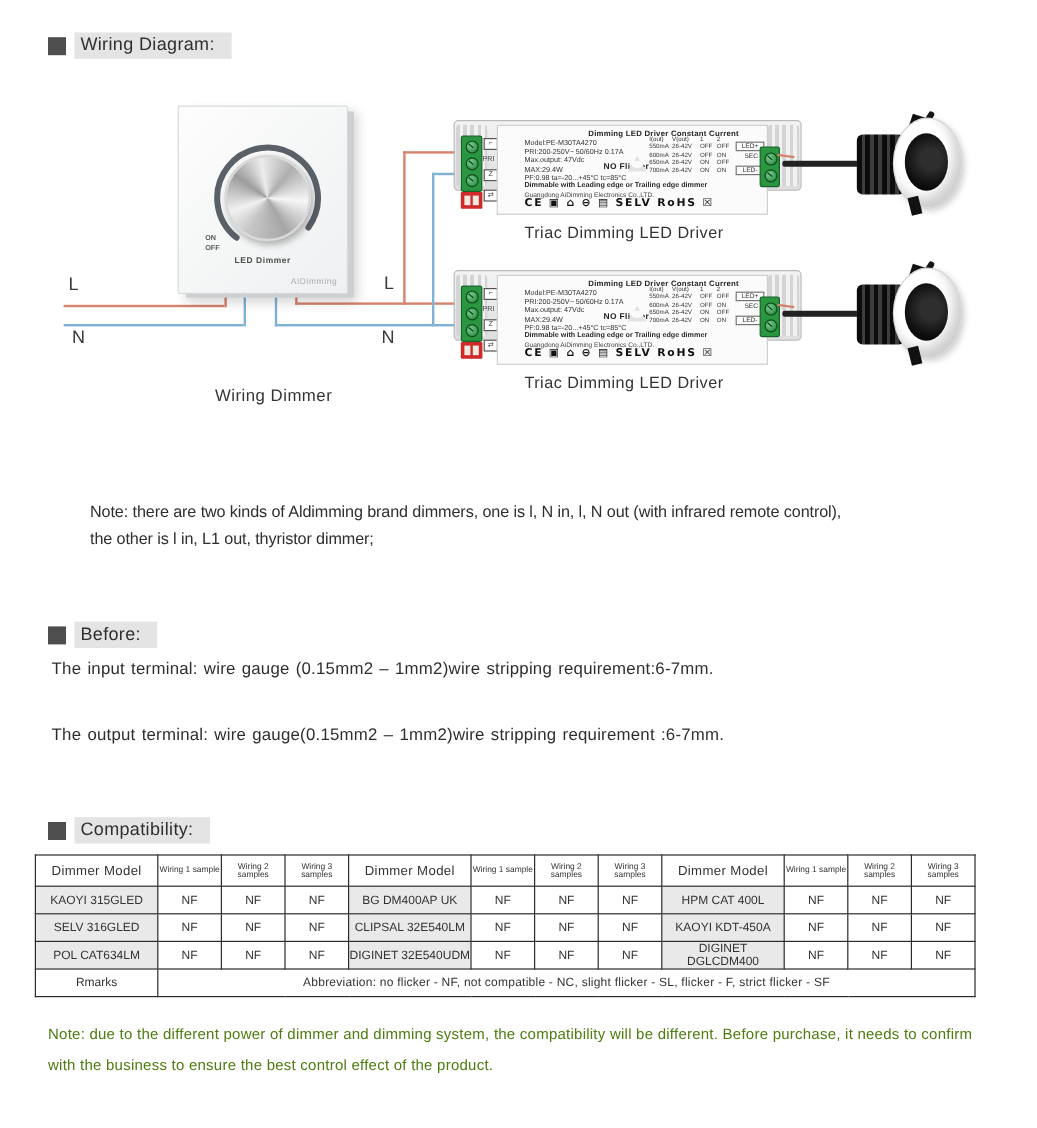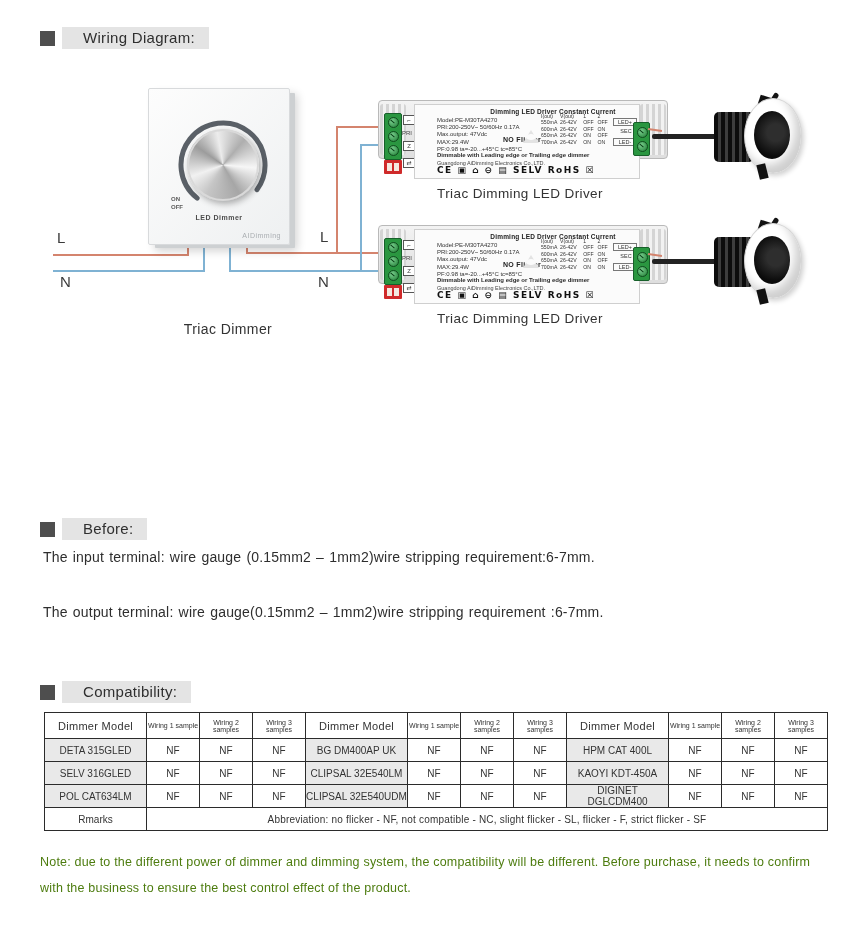--- a/index.html
+++ b/index.html
@@ -4,21 +4,21 @@
 <style>
   html,body{margin:0;padding:0;background:#fff;}
   .page{position:relative;width:864px;height:940px;background:#fff;overflow:hidden;
         font-family:"Liberation Sans",sans-serif;color:#333;}
   .abs{position:absolute;}
 
   
   .sec-head{position:absolute;display:flex;align-items:center;gap:7px;}
   .sec-sq{width:15px;height:15px;background:var(--header-square,#4e4e4e);}
   .sec-label{background:var(--header-bg,#e4e4e4);font-size:15px;color:#2f2f2f;
-             padding:2px 14px 3px 21px;letter-spacing:.3px;}
+             padding:2px 14px 3px 5px;letter-spacing:.3px;}
 
   
   .wire{position:absolute;}
   .wred{background:var(--wire-red,#d4846e);}
   .wblue{background:var(--wire-blue,#7fb2d3);}
   .wblack{background:#222;border-radius:2px;}
   .wlabel{position:absolute;font-size:15px;color:#3a3a3a;}
 
   
   .panel{position:absolute;left:148px;top:88px;width:140px;height:155px;background:linear-gradient(135deg,#fdfdfd,#eef0f1);
@@ -77,21 +77,21 @@
         background:radial-gradient(circle at 60% 45%,#2e2e2e 25%,#0a0a0a 70%);}
   .clip{position:absolute;background:#111;}
   .pig{position:absolute;background:#151515;border-radius:2px;}
 
   
   .note{position:absolute;font-size:13.5px;color:#2e2e2e;line-height:21.5px;letter-spacing:-0.1px;}
   .wirline{position:absolute;font-size:14px;color:#2e2e2e;letter-spacing:.2px;word-spacing:1px;}
   .footnote{position:absolute;font-size:12.5px;color:#4d7c0f;letter-spacing:.2px;}
 
   
-  .compat{position:absolute;left:44px;top:712px;width:784px;border-collapse:collapse;table-layout:fixed;}
+  .compat{position:absolute;left:29px;top:712px;width:784px;border-collapse:collapse;table-layout:fixed;}
   .compat th,.compat td{border:1px solid #2b2b2b;text-align:center;padding:0;overflow:hidden;}
   .compat th{height:25px;font-weight:normal;}
   .compat td{height:22px;font-size:10px;color:#333;}
   .model-h{font-size:11px;color:#333;letter-spacing:.3px;}
   .sample-h{font-size:7px;color:#333;font-weight:normal;}
   .model-cell{background:var(--model-cell-bg,#e9e9e9);font-size:10.5px;}
   .rmarks-label{font-size:10.5px;height:20px;}
   .rmarks-text{font-size:10.5px;letter-spacing:.2px;}
 </style>
 </head>
@@ -126,21 +126,21 @@
   <div class="panel">
     <svg class="abs" style="left:26px;top:28px;" width="96" height="96" viewBox="0 0 96 96">
       <circle cx="48" cy="48" r="42" fill="none" stroke="#5a6067" stroke-width="5" stroke-linecap="round" stroke-dasharray="196 68" transform="rotate(128 48 48)"></circle>
     </svg>
     <div class="knob"></div>
     <div class="panel-on">ON
 OFF</div>
     <div class="panel-led">LED Dimmer</div>
     <div class="panel-brand">AIDimming</div>
   </div>
-  <div class="drv-caption" style="left:133px;top:321px;width:190px;font-size:14px;">Triac Dimmer</div>
+  <div class="drv-caption" style="left:133px;top:321px;width:190px;font-size:14px;">Wiring Dimmer</div>
 
   <div class="driver" style="left:378px;top:100px;">
     <div class="drv-body"></div>
     <div class="ridges" style="left:2px;"></div>
     <div class="ridges" style="right:2px;"></div>
     <div class="term" style="left:6px;top:13px;width:16px;height:45px;">
       <div class="screw" style="top:3px;"></div>
       <div class="screw" style="top:17px;"></div>
       <div class="screw" style="top:31px;"></div>
     </div>
@@ -290,20 +290,24 @@
   <div class="downlight" style="left:714px;top:221px;">
     <div class="pig" style="left:56px;top:-4px;width:5px;height:18px;transform:rotate(32deg);"></div>
     <div class="clip" style="left:44px;top:0px;width:11px;height:16px;transform:rotate(18deg);"></div>
     <div class="fins"></div>
     <div class="bezel">
       <div class="cone"></div>
     </div>
     <div class="clip" style="left:44px;top:68px;width:9px;height:15px;transform:rotate(-14deg);"></div>
   </div>
 
+  <div class="note" style="left:75px;top:416px;width:730px;">
+    <div>Note: there are two kinds of Aldimming brand dimmers, one is l, N in, l, N out (with infrared remote control),</div>
+    <div>the other is l in, L1 out, thyristor dimmer;</div>
+  </div>
 
   <div class="sec-head" style="left:40px;top:518px;">
     <div class="sec-sq"></div>
     <div class="sec-label">Before:</div>
   </div>
   <div class="wirline" style="left:43px;top:549px;">The input terminal: wire gauge  (0.15mm2 – 1mm2)wire stripping requirement:6-7mm.</div>
   <div class="wirline" style="left:43px;top:604px;">The output terminal: wire gauge(0.15mm2 – 1mm2)wire stripping requirement :6-7mm.</div>
 
   <div class="sec-head" style="left:40px;top:681px;">
     <div class="sec-sq"></div>
@@ -336,21 +340,21 @@
           <th class="sample-h">Wiring 2 samples</th>
           <th class="sample-h">Wiring 3 samples</th>
           <th class="model-h">Dimmer Model</th>
           <th class="sample-h">Wiring 1 sample</th>
           <th class="sample-h">Wiring 2 samples</th>
           <th class="sample-h">Wiring 3 samples</th>
         </tr>
       </thead>
     <tbody>
         <tr>
-          <td class="model-cell">DETA 315GLED</td>
+          <td class="model-cell">KAOYI 315GLED</td>
           <td class="">NF</td>
           <td class="">NF</td>
           <td class="">NF</td>
           <td class="model-cell">BG DM400AP UK</td>
           <td class="">NF</td>
           <td class="">NF</td>
           <td class="">NF</td>
           <td class="model-cell">HPM CAT 400L</td>
           <td class="">NF</td>
           <td class="">NF</td>
@@ -368,21 +372,21 @@
           <td class="model-cell">KAOYI KDT-450A</td>
           <td class="">NF</td>
           <td class="">NF</td>
           <td class="">NF</td>
         </tr>
         <tr>
           <td class="model-cell">POL CAT634LM</td>
           <td class="">NF</td>
           <td class="">NF</td>
           <td class="">NF</td>
-          <td class="model-cell">CLIPSAL 32E540UDM</td>
+          <td class="model-cell">DIGINET 32E540UDM</td>
           <td class="">NF</td>
           <td class="">NF</td>
           <td class="">NF</td>
           <td class="model-cell">DIGINET DGLCDM400</td>
           <td class="">NF</td>
           <td class="">NF</td>
           <td class="">NF</td>
         </tr>
         <tr>
           <td class="rmarks-label">Rmarks</td>

